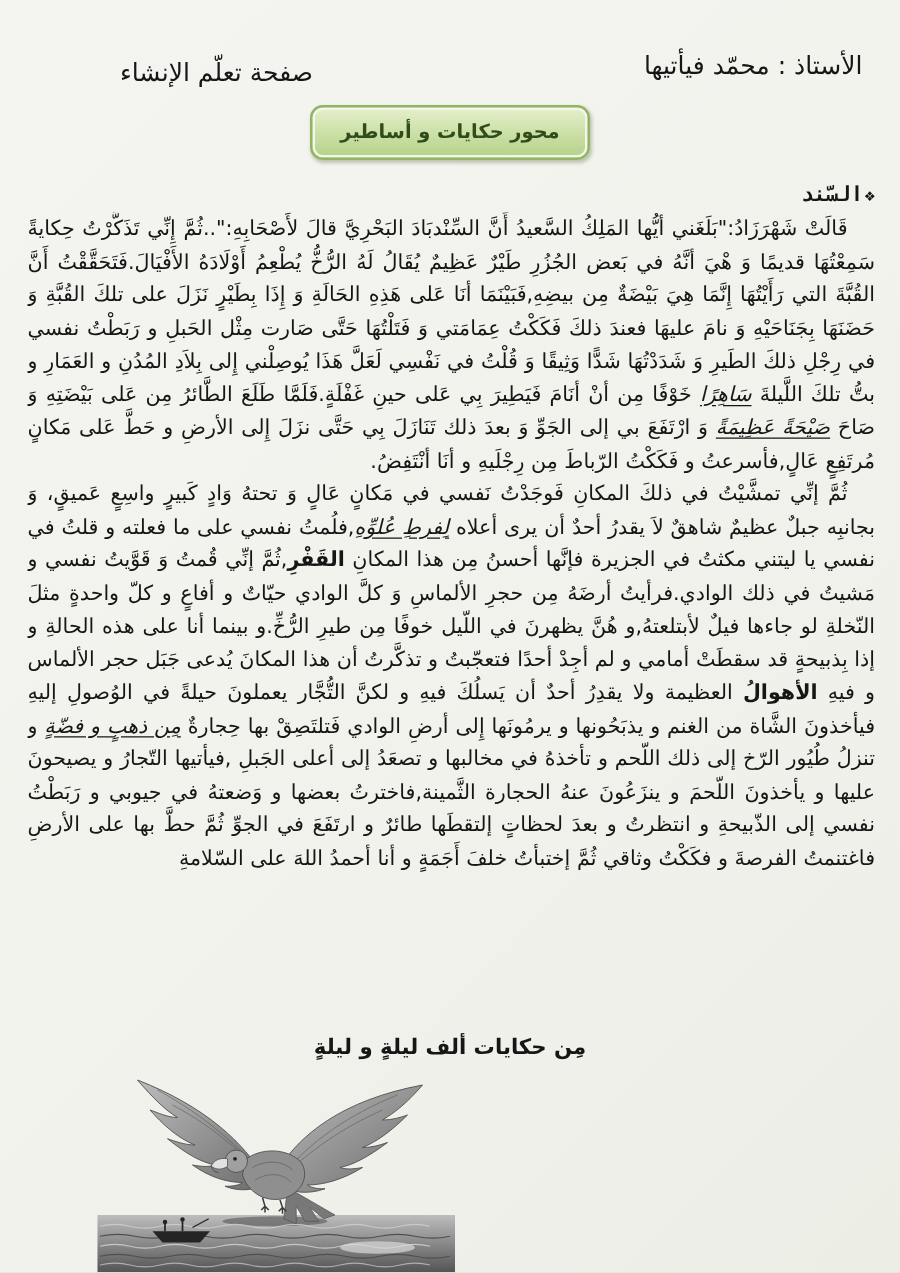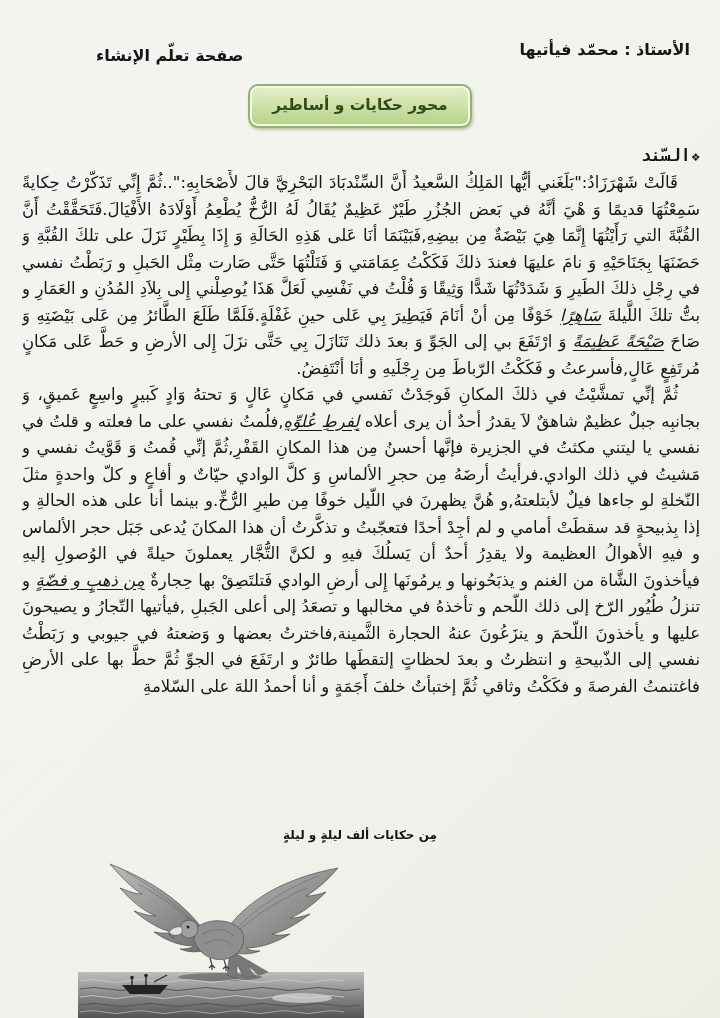--- a/index.html
+++ b/index.html
@@ -6,45 +6,45 @@
   .page{
     position:relative;
     width:720px;height:1018px;
     margin:0 auto;
     background:linear-gradient(135deg,#f4f5f0 0%,#f1f2ec 55%,#ecEEe6 100%);
     background-color:#f1f2ec;
     overflow:hidden;
     font-family:"DejaVu Sans",sans-serif;
     color:#161616;
   }
-  .hdr{position:absolute;top:40px;font-size:16px;font-weight:bold;white-space:nowrap;}
+  .hdr{position:absolute;top:40px;font-size:20px;font-weight:normal;white-space:nowrap;}
   .hdr-right{right:30px;}
   .hdr-left{left:96px;top:46px;}
   .badge{
     position:absolute;top:84px;left:50%;transform:translateX(-50%);
     min-width:188px;padding:7px 16px 8px;
     background:linear-gradient(#e6efcf 0%,#cfe2ab 45%,#b5d189 100%);
     border:2px solid #93b465;border-radius:10px;
     box-shadow:inset 0 0 0 2px #f3f7e9, 1px 2px 3px rgba(90,110,60,.35);
     text-align:center;font-weight:bold;font-size:15.5px;line-height:1.6;
     color:#2f4c1a;
   }
   .section-head{position:absolute;top:146px;right:20px;font-weight:bold;font-size:16.5px;font-family:Liberation Mono, monospace;}
   .section-head .bullet{font-size:14px;margin-left:1px;}
   .body-text{
     position:absolute;top:170px;right:20px;left:22px;height:656px;
     overflow:hidden;
     font-size:16.5px;line-height:26.5px;text-align:justify;text-justify:inter-word;
   }
   .body-text p{margin:0;text-indent:22px;}
   .seg-u{text-decoration:underline;text-underline-offset:3px;font-style:italic;}
-  .seg-b{font-weight:normal;margin-top:27px;}
+  .seg-b{font-weight:bold;margin-top:27px;}
   .attribution{
     position:absolute;top:828px;left:0;right:0;
-    text-align:center;font-weight:bold;font-size:12px;
+    text-align:center;font-weight:bold;font-size:17px;
   }
   .illustration{position:absolute;top:856px;left:70px;width:300px;height:162px;}
   .illustration svg{display:block;}
 </style>
 </head>
 <body>
 
 <div class="page">
 
   <div class="hdr hdr-right">الأستاذ : محمّد فيأتيها</div>

